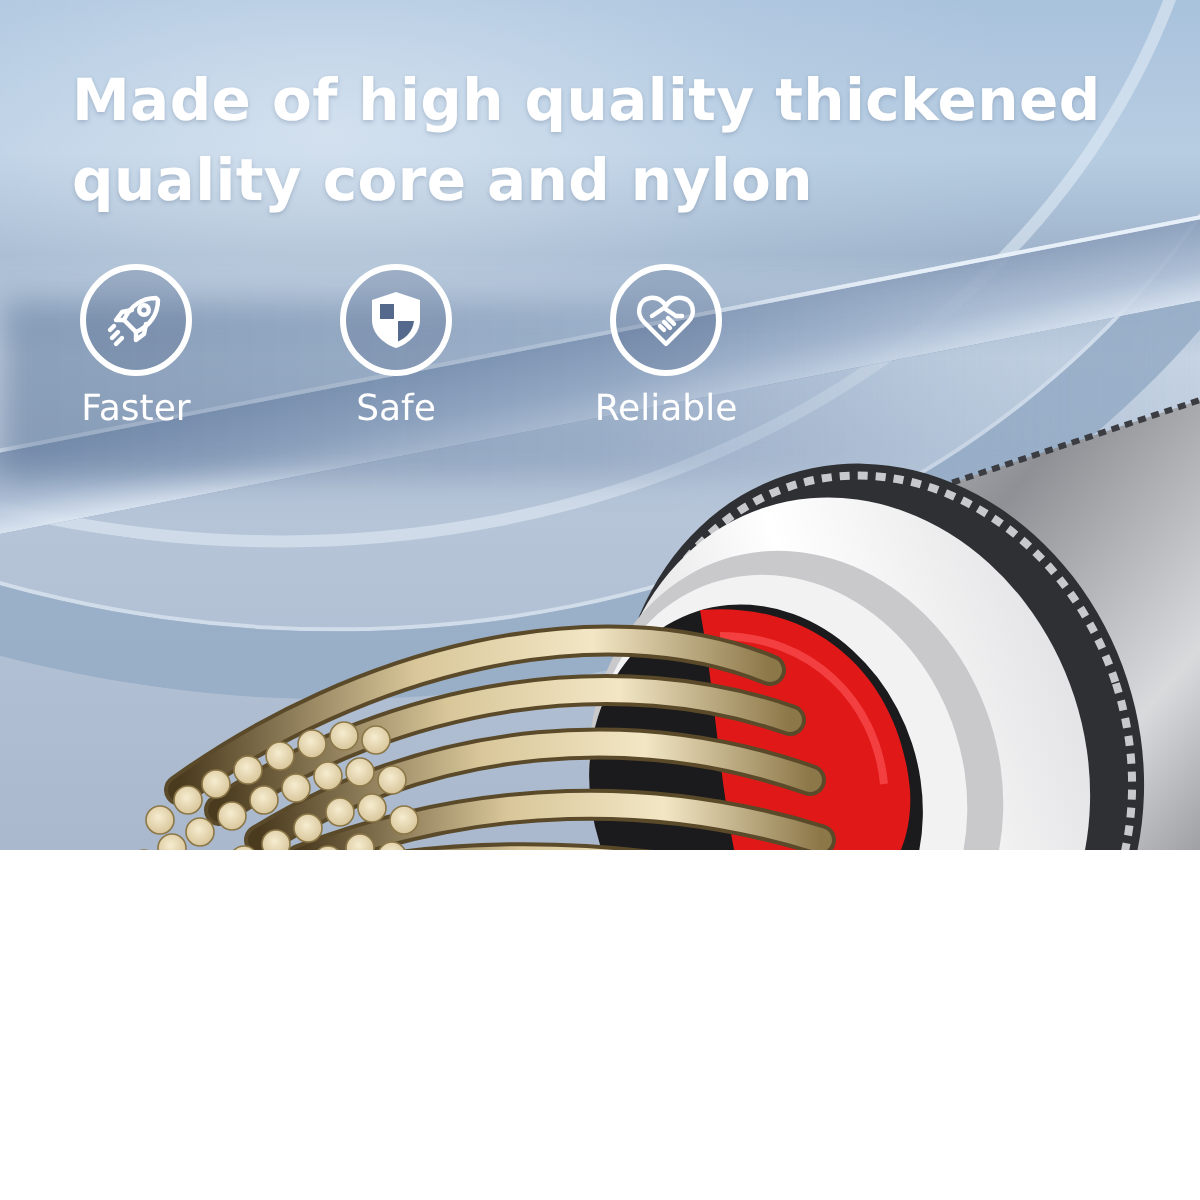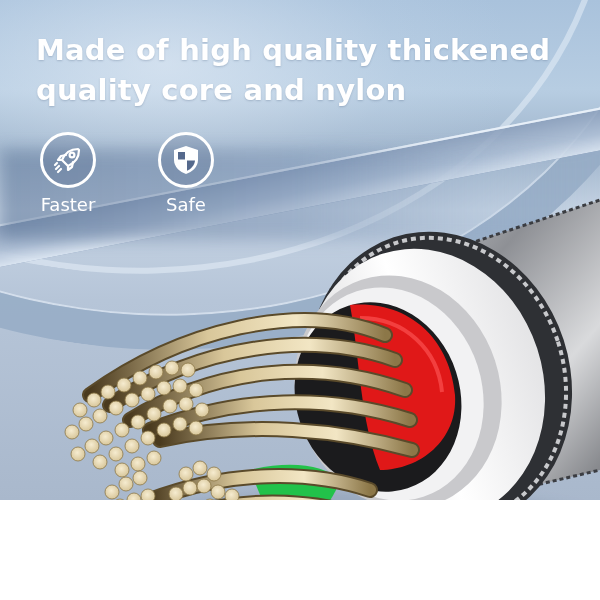--- a/index.html
+++ b/index.html
@@ -1,18 +1,18 @@
 <!DOCTYPE html>
 <html><head>
   <meta charset="utf-8">
   <style>
     html, body { margin: 0; padding: 0; }
     body { width: 600px; height: 600px; overflow: hidden; font-family: "DejaVu Sans", sans-serif; }
     .canvas {
-      position: relative; width: 600px; height: 500px; overflow: hidden;
+      position: relative; width: 600px; height: 425px; overflow: hidden;
       background: linear-gradient(180deg, #a9c2dc 0%, #b7cde2 18%, #9fb4cb 30%, #c6d4e4 42%, #b6c5d8 60%, #a9b8cc 100%);
     }
     
     .glow {
       position: absolute; left: -60px; top: -40px; width: 560px; height: 260px;
       background: radial-gradient(ellipse at 40% 40%, rgba(235,242,250,0.55) 0%, rgba(200,218,236,0.2) 50%, rgba(0,0,0,0) 75%);
     }
     
     .icon-band {
       position: absolute; left: 0; top: 150px; width: 600px; height: 90px;
@@ -44,21 +44,21 @@
     }
 
     .headline {
       position: absolute; left: 36px; top: 30px; margin: 0;
       color: #ffffff; font-family: "DejaVu Sans", sans-serif; font-weight: bold;
       font-size: 29px; line-height: 40px; letter-spacing: 0.2px;
       text-shadow: 0 1px 2px rgba(60,80,110,0.25);
     }
     .headline span { display: block; }
 
-    .features { position: absolute; left: 30px; top: 132px; display: flex; gap: 0; }
+    .features { position: absolute; left: 30px; top: 132px; display: flex; gap: 12px; }
     .feature { width: 118px; display: flex; flex-direction: column; align-items: center; }
     .feature:nth-child(1) { width: 76px; }
     .feature:nth-child(2) { margin-left: 42px; width: 76px; }
     .feature:nth-child(3) { margin-left: 40px; width: 90px; }
     .icon-circle {
       width: 56px; height: 56px; border-radius: 50%;
       border: 3px solid #ffffff; box-sizing: border-box;
       display: flex; align-items: center; justify-content: center;
       background: rgba(80,100,135,0.25);
     }
@@ -102,20 +102,30 @@
     </div>
     <div class="feature">
       <div class="icon-circle">
         <svg viewBox="0 0 34 34">
           <path d="M17 3 L29 7 L29 17 C29 24 23 29 17 31 C11 29 5 24 5 17 L5 7 Z" fill="#fff"></path>
           <rect x="9" y="9" width="7" height="7.5" fill="#55698c"></rect>
           <path d="M18 17.5 L26 17.5 C25.5 22.5 22 26 18 27.8 Z" fill="#55698c"></path>
         </svg>
       </div>
       <div class="feature-label">Safe</div>
+    </div>
+    <div class="feature">
+      <div class="icon-circle">
+        <svg viewBox="0 0 34 34" fill="none" stroke="#fff" stroke-width="2.2" stroke-linecap="round" stroke-linejoin="round">
+          <path d="M17 29 L6 18 C2 14 3 7 9 6 C12 5.5 15 7 17 10 C19 7 22 5.5 25 6 C31 7 32 14 28 18 Z"></path>
+          <path d="M10 15 L16 11 L22 15 L25 15"></path>
+          <path d="M14 20 L16 22 M16 18 L19 21 M18 16 L21 19"></path>
+        </svg>
+      </div>
+      <div class="feature-label">Reliable</div>
     </div>
   </div>
 
   <svg class="cable" viewBox="0 0 600 600">
     <defs>
       <linearGradient id="braid" x1="0" y1="0" x2="1" y2="1">
         <stop offset="0" stop-color="#e8eaec"></stop>
         <stop offset="0.4" stop-color="#8e9095"></stop>
         <stop offset="0.7" stop-color="#d9dadc"></stop>
         <stop offset="1" stop-color="#6e7075"></stop>

